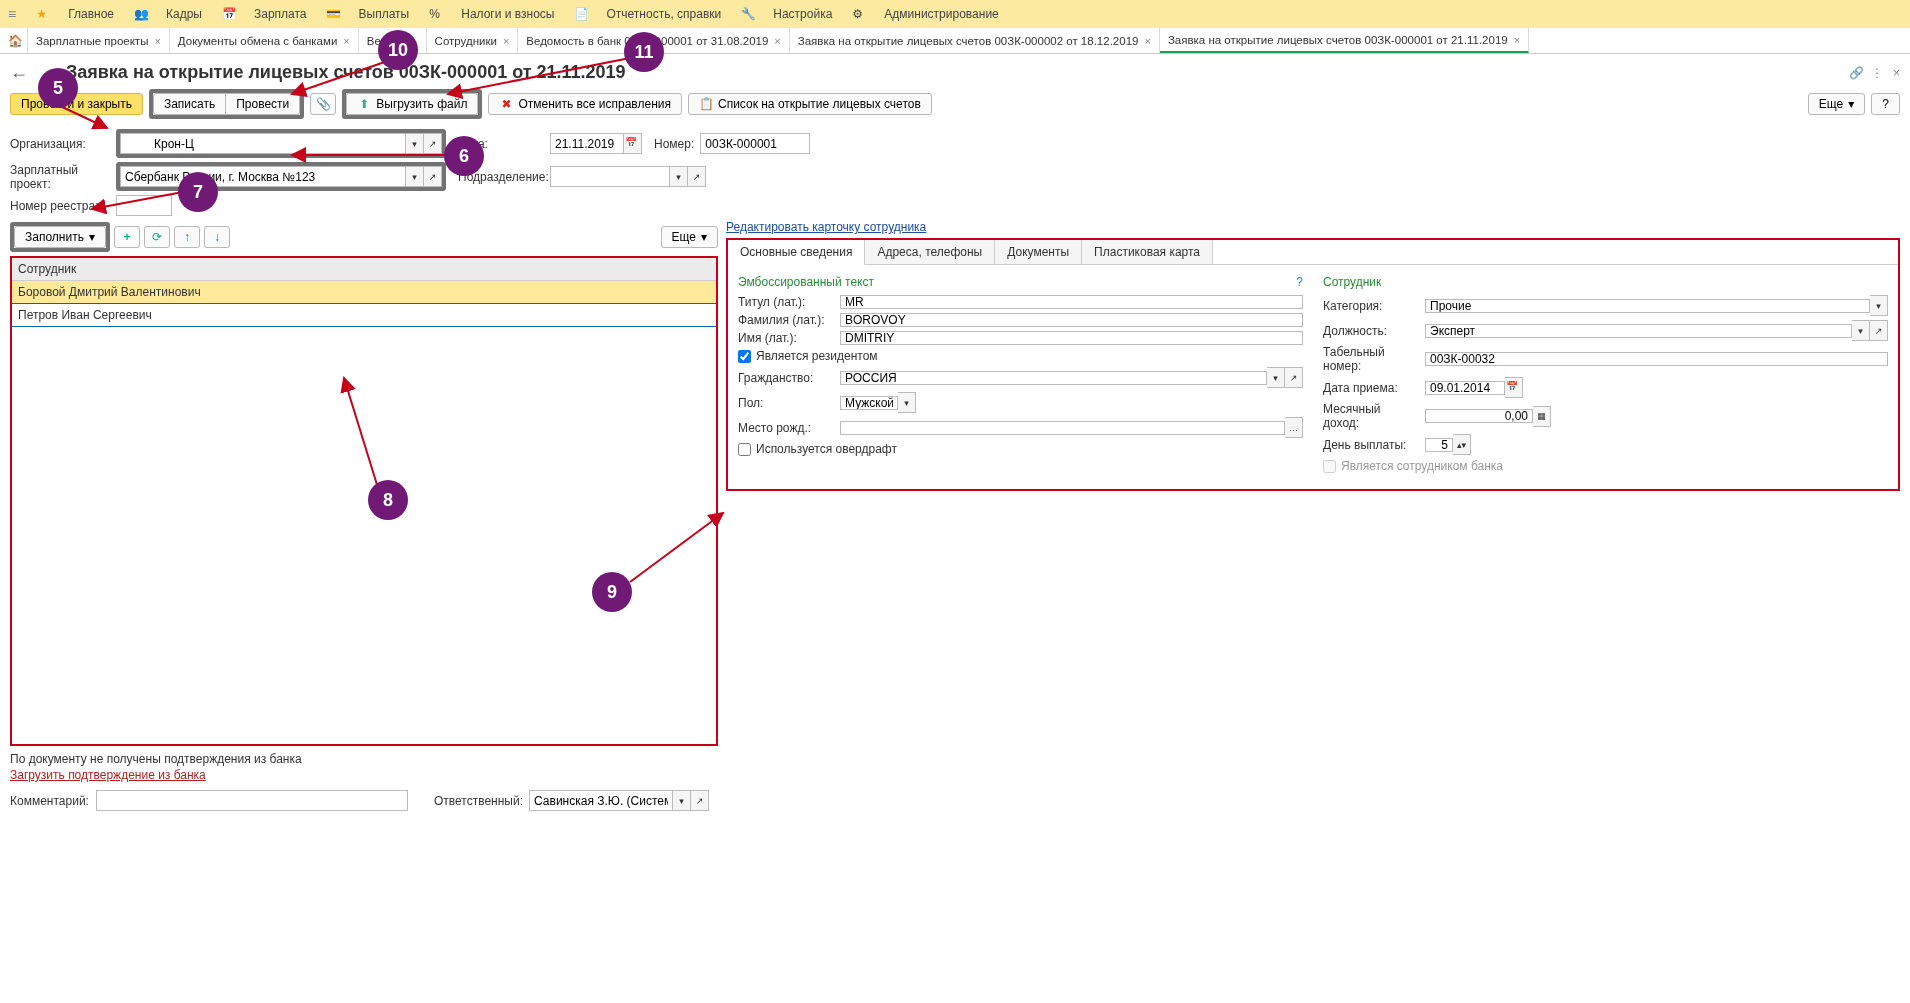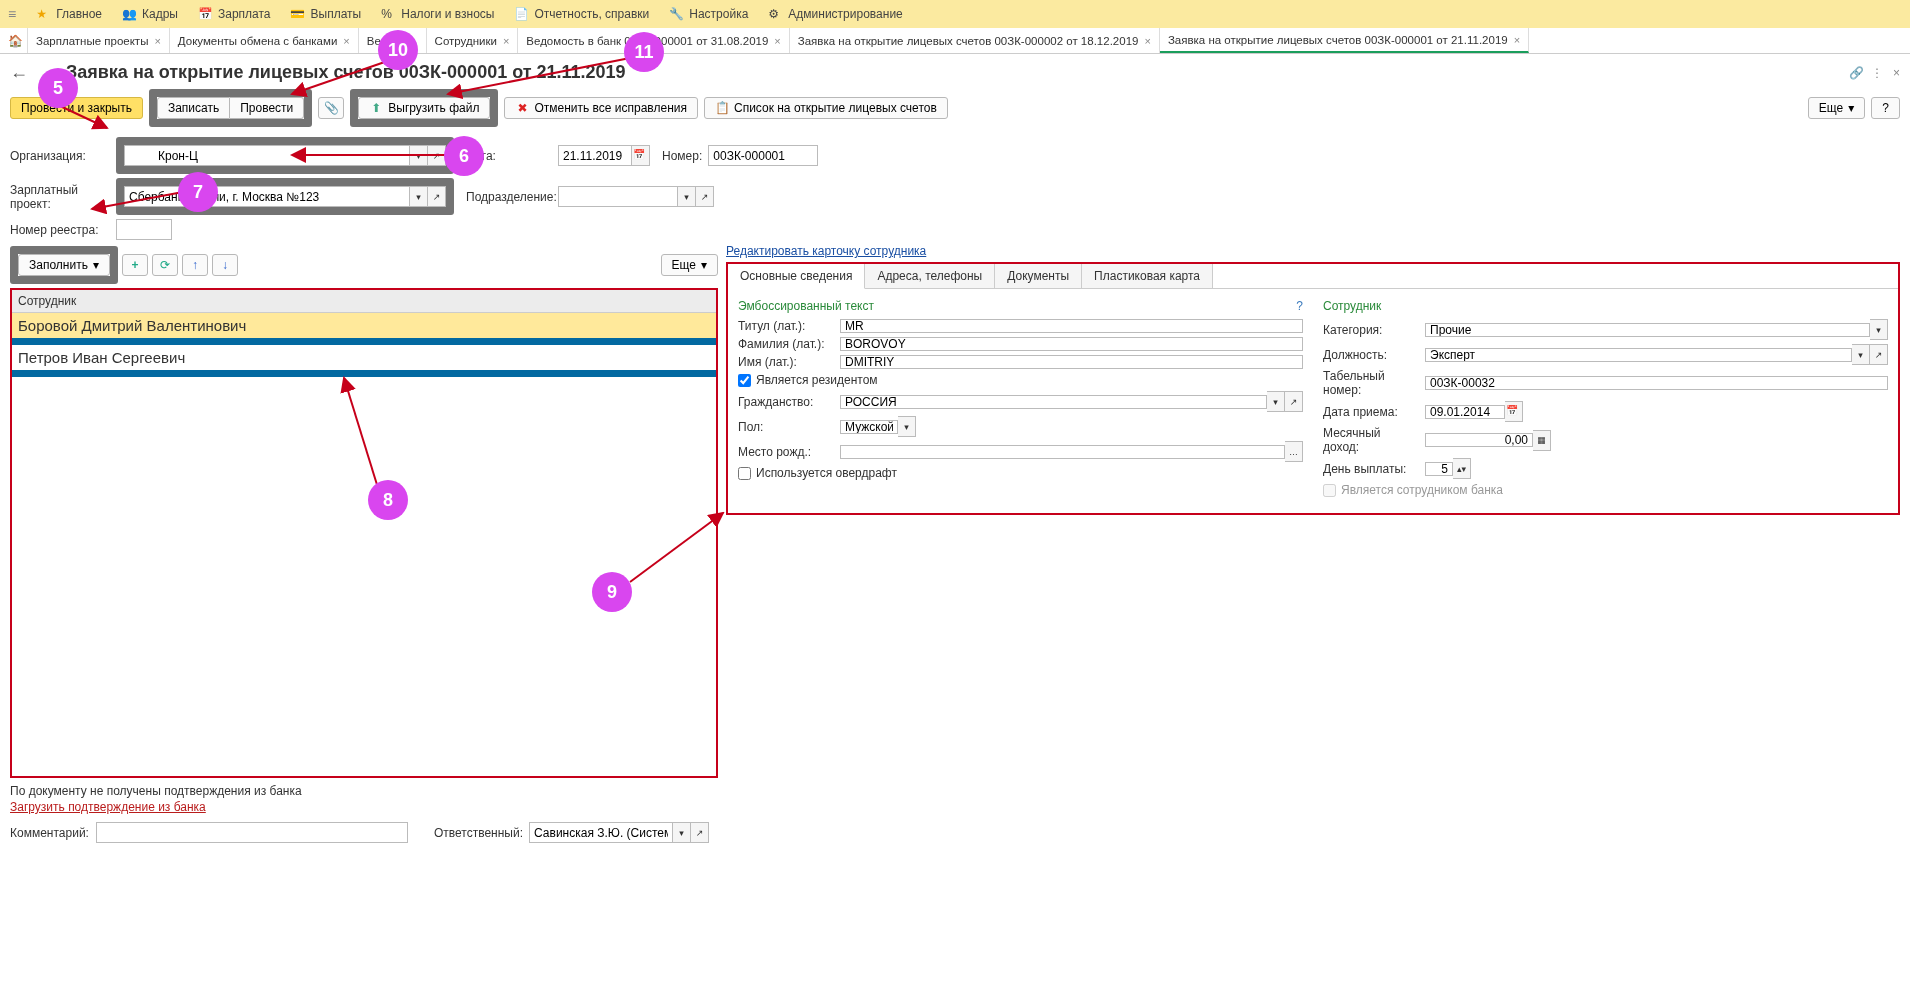--- a/index.html
+++ b/index.html
@@ -1,62 +1,62 @@
 <!DOCTYPE html>
 <html><head>
 <meta charset="utf-8">
 <style>
 * { box-sizing: border-box; margin: 0; padding: 0; }
 body { font-family: Arial, sans-serif; font-size: 12px; color: #333; background: #fff; }
 
 
 .top-menu { background: #fbeaa0; height: 28px; display: flex; align-items: center; padding: 0 8px; gap: 20px; }
-.top-menu .menu-item { display: flex; align-items: center; gap: 6px; cursor: pointer; color: #444; }
+.top-menu .menu-item { display: flex; align-items: center; gap: 18px; cursor: pointer; color: #444; }
 .top-menu .hamburger { color: #888; font-size: 14px; }
 
 
 .tabs-bar { background: #fff; height: 26px; display: flex; align-items: stretch; border-bottom: 1px solid #ccc; padding-left: 4px; }
 .tab-home { width: 24px; display: flex; align-items: center; justify-content: center; cursor: pointer; border-right: 1px solid #ddd; }
 .tab { display: flex; align-items: center; padding: 0 8px; border-right: 1px solid #ddd; cursor: pointer; gap: 6px; font-size: 11.5px; white-space: nowrap; }
 .tab.active { border-bottom: 2px solid #1a9e5c; background: #fff; }
 .tab .close { color: #888; font-size: 11px; }
 
 
 .title-row { display: flex; align-items: center; padding: 8px 10px 6px; gap: 10px; }
 .title-row .back { font-size: 18px; cursor: pointer; color: #555; }
 .title-row h1 { font-size: 18px; font-weight: bold; }
 .title-row .right-icons { margin-left: auto; display: flex; gap: 8px; align-items: center; }
 
 
 .toolbar { display: flex; align-items: center; padding: 0 10px 8px; gap: 6px; }
 .btn { border: 1px solid #b8b8b8; background: #fafafa; padding: 3px 10px; border-radius: 3px; cursor: pointer; font-size: 12px; display: inline-flex; align-items: center; gap: 5px; height: 22px; }
 .btn.yellow { background: #ffe066; border-color: #d6b843; }
 .btn-icon-only { width: 26px; justify-content: center; padding: 0; }
-.red-hl { border: 8px solid #737373; border-radius: 3px; }
+.red-hl { border: 4px solid #737373; border-radius: 3px; }
 
 
 .form-row { display: flex; align-items: center; padding: 2px 10px; gap: 6px; }
 .form-label { width: 100px; font-size: 12px; }
 .form-label-sm { width: 86px; }
 .input-wrap { display: flex; align-items: center; }
 .input-wrap input { border: 1px solid #bbb; height: 21px; padding: 0 4px; font-size: 12px; }
 .input-btn { width: 18px; height: 21px; border: 1px solid #bbb; border-left: none; background: #f5f5f5; display: flex; align-items: center; justify-content: center; font-size: 9px; cursor: pointer; }
 
 
 .main-split { display: flex; padding: 0 10px; gap: 8px; }
 .left-col { width: 708px; }
 .right-col { flex: 1; }
 
 
 .fill-bar { display: flex; align-items: center; gap: 4px; padding: 4px 0; }
 
 
 .grid-wrap { border: 2px solid #c6001a; height: 490px; overflow: auto; }
 .grid-header { background: #ececec; border-bottom: 1px solid #ccc; padding: 4px 6px; font-size: 12px; }
-.grid-row { padding: 4px 6px; border-bottom: 7px solid #0369a1; font-size: 15px; cursor: pointer; }
+.grid-row { padding: 4px 6px; border-bottom: 1px solid #0369a1; font-size: 12px; cursor: pointer; }
 .grid-row.selected { background: #ffe99b; }
 
 
 .link-row { padding: 2px 0 4px; }
 .link-row a { color: #1a4fa3; text-decoration: underline; font-size: 12px; }
 .right-panel { border: 2px solid #c6001a; padding: 0; }
 .tab-strip { display: flex; border-bottom: 1px solid #ccc; }
 .detail-tab { padding: 5px 12px; border-right: 1px solid #ccc; font-size: 12px; cursor: pointer; background: #f5f5f5; }
 .detail-tab.active { background: #fff; border-bottom: 1px solid #fff; margin-bottom: -1px; }
 .detail-body { display: flex; padding: 8px 10px 12px; gap: 20px; }
@@ -96,21 +96,21 @@
 .ico-link::before { content: "🔗"; color: #888; }
 .ico-vdots::before { content: "⋮"; color: #888; }
 .ico-refresh::before { content: "⟳"; color: #2a8; }
 .ico-plus::before { content: "+"; color: #2a8; font-weight: bold; }
 .ico-up::before { content: "↑"; color: #36c; }
 .ico-down::before { content: "↓"; color: #36c; }
 .ico-cal2::before { content: "📅"; font-size: 10px; }
 
 
 .overlay { position: absolute; top: 0; left: 0; width: 100%; height: 100%; pointer-events: none; }
-.bubble { position: absolute; width: 40px; height: 40px; border-radius: 50%; background: #d946ef; color: #fff; font-size: 18px; font-weight: bold; display: flex; align-items: center; justify-content: center; }
+.bubble { position: absolute; width: 40px; height: 40px; border-radius: 50%; background: #701a75; color: #fff; font-size: 18px; font-weight: bold; display: flex; align-items: center; justify-content: center; }
 svg.arrows { position: absolute; top: 0; left: 0; width: 100%; height: 100%; }
 svg.arrows line { stroke: #c6001a; stroke-width: 2; }
 svg.arrows polygon { fill: #c6001a; }
 
 .right-btns { margin-left: auto; display: flex; gap: 6px; }
 </style>
 </head>
 <body>
 
 <div class="top-menu">

